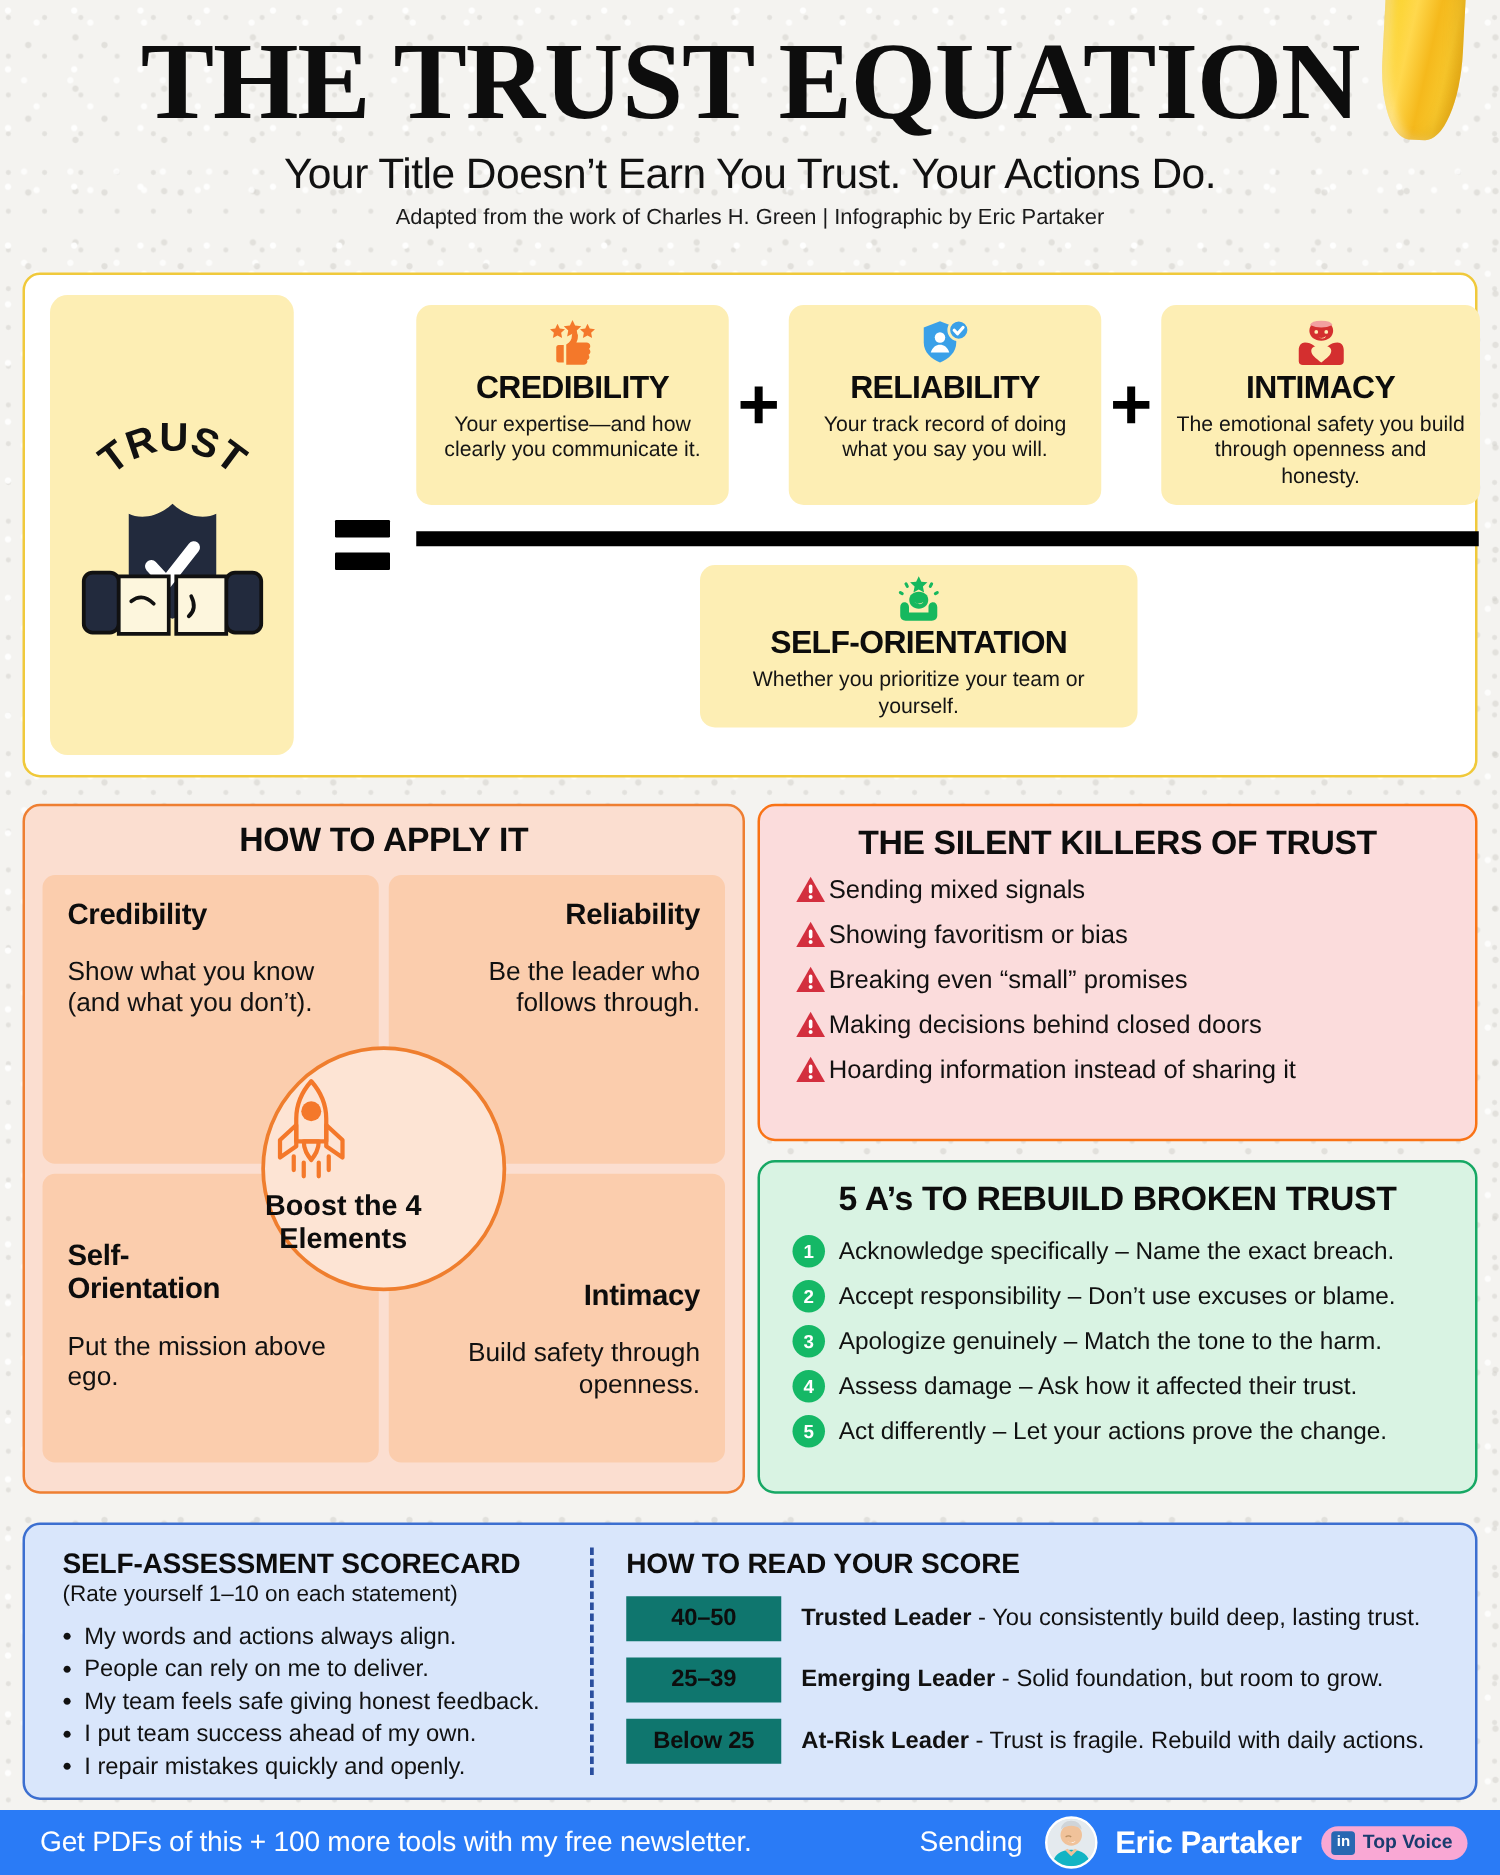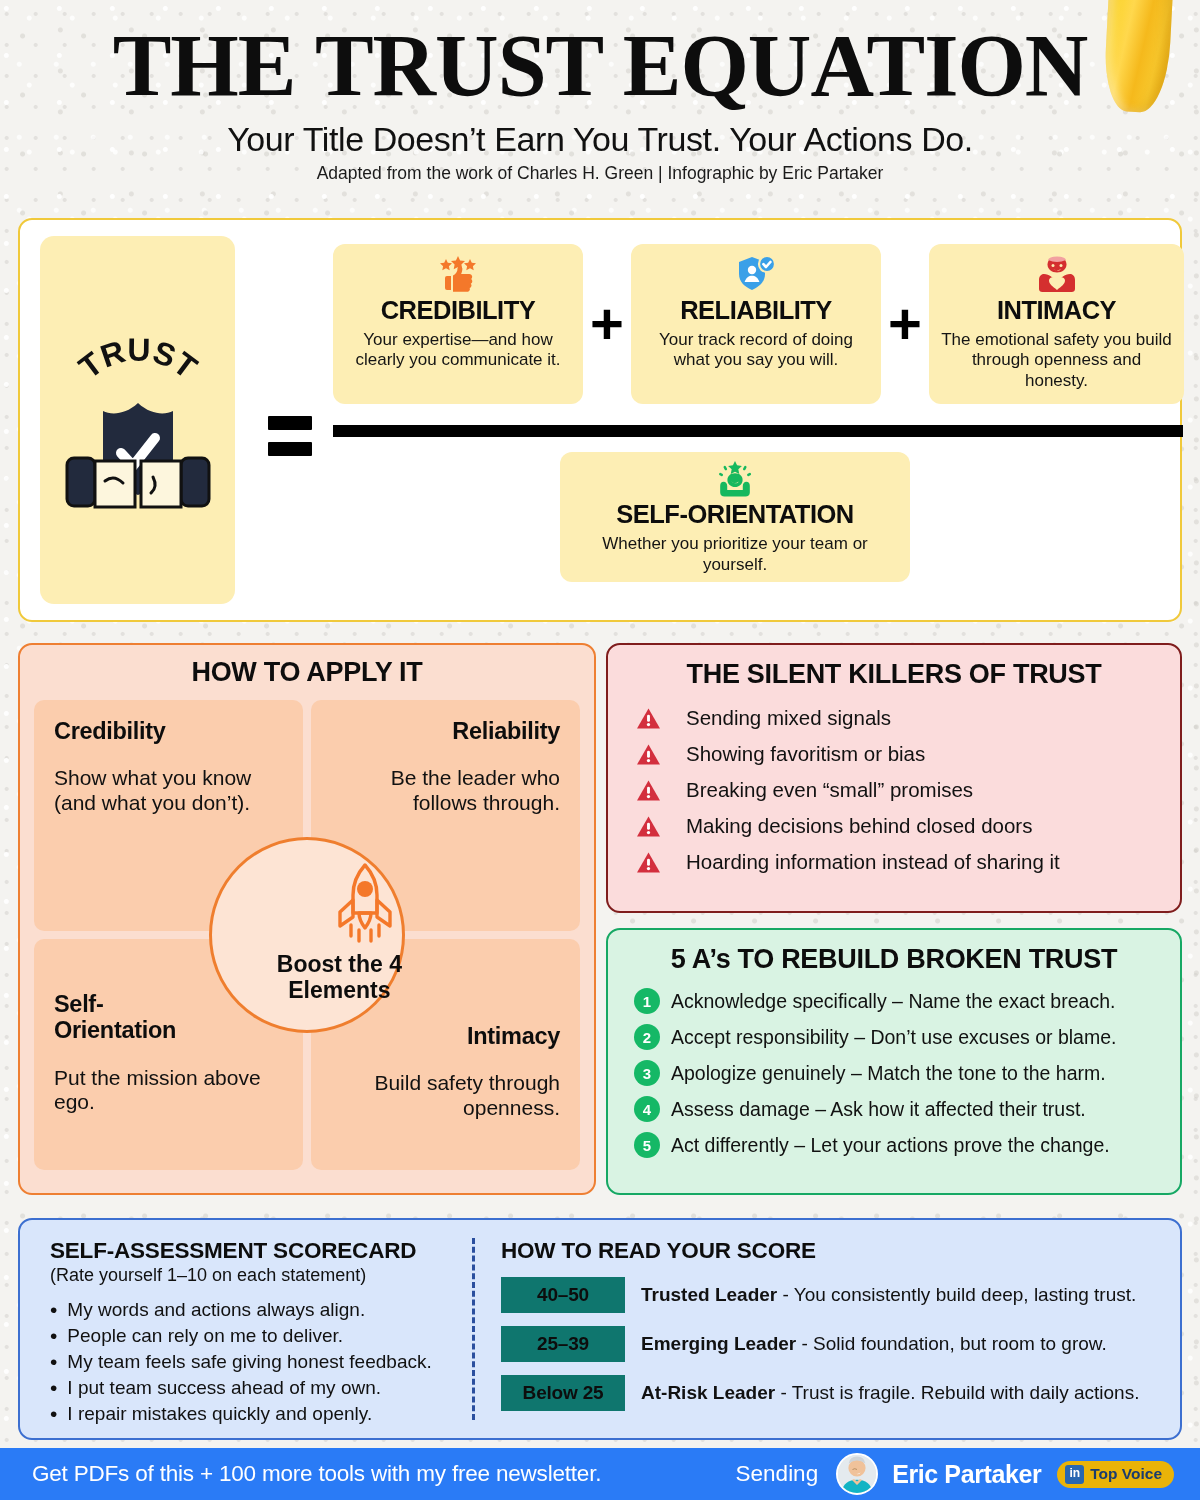--- a/index.html
+++ b/index.html
@@ -93,32 +93,32 @@
   .quad h4{ font-size:23.5px; font-weight:800; color:#0d0d0d; letter-spacing:-.3px; line-height:1.12;}
   .quad p{ font-size:21px; line-height:1.18; color:#111; margin-top:22px;}
   .quad.left{ text-align:left;}
   .quad.right{ text-align:right;}
   .quad.bl h4{ margin-top:34px;}
   .quad.br h4{ margin-top:66px;}
   .boost-circle{
     position:absolute; left:50%; top:50%; transform:translate(-50%,-50%);
     width:196px; height:196px; border-radius:50%;
     background:#fde4d4; border:3.5px solid #ef7e2e;
-    display:flex; flex-direction:column; align-items:flex-end; justify-content:center; z-index:5;
+    display:flex; flex-direction:column; align-items:flex-start; justify-content:center; z-index:5;
   }
   .boost-circle .rocket{ margin-top:-4px; }
   .boost-label{ font-size:23px; font-weight:800; color:#0d0d0d; text-align:center; line-height:1.12; margin-top:4px;}
 
   
   .killers-panel{
     position:absolute; left:606px; top:643px; width:576px; height:270px;
-    background:#fbdcdc; border:2px solid #7f1d1d; border-radius:14px; padding:14px 18px;
+    background:#fbdcdc; border:2px solid #f97316; border-radius:14px; padding:14px 18px;
   }
   .kill-list{ list-style:none; margin-top:10px;}
-  .kill-list li{ display:flex; align-items:center; gap:25px; height:36px; padding-left:10px;}
+  .kill-list li{ display:flex; align-items:flex-start; gap:2px; height:36px; padding-left:10px;}
   .kill-text{ font-size:20.5px; color:#111;}
 
   
   .rebuild-panel{
     position:absolute; left:606px; top:928px; width:576px; height:267px;
     background:#d9f3e3; border:2px solid #16a864; border-radius:14px; padding:14px 16px;
   }
   .a-list{ list-style:none; margin-top:8px;}
   .a-list li{ display:flex; align-items:center; gap:11px; height:36px; padding-left:10px;}
   .a-num{ width:26px; height:26px; border-radius:50%; background:#15b866; color:#fff;
@@ -150,21 +150,21 @@
   
   .footer{
     position:absolute; left:0; top:1448px; width:1200px; height:52px;
     background:#2a7bf6; display:flex; align-items:center; z-index:4;
   }
   .foot-cta{ color:#fff; font-size:22.5px; margin-left:32px; letter-spacing:-.2px;}
   .foot-follow{ color:#fff; font-size:22.5px; margin-left:auto;}
   .avatar{ width:42px; height:42px; border-radius:50%; margin-left:18px;
            border:2.5px solid #fff; overflow:hidden; position:relative; background:#dfe6ea; flex:0 0 42px;}
   .foot-name{ color:#fff; font-size:25px; font-weight:800; margin-left:14px; letter-spacing:-.4px;}
-  .tv-badge{ margin-left:16px; margin-right:26px; background:#eab308; border-radius:14px;
+  .tv-badge{ margin-left:16px; margin-right:26px; background:#f9a8d4; border-radius:14px;
              display:flex; align-items:center; gap:6px; padding:4px 12px 4px 8px;}
   .li-sq{ width:19px; height:19px; background:#2867b2; border-radius:3px; position:relative; flex:0 0 19px;}
   .li-sq::after{ content:"in"; position:absolute; left:0; top:-1px; width:19px; height:19px;
                  color:#fff; font-size:12px; font-weight:800; display:flex; align-items:center; justify-content:center;}
   .tv-text{ font-size:15.5px; font-weight:700; color:#1a3c6e;}
 </style>
 </head>
 <body>
 
 <div class="paper-texture"></div>

